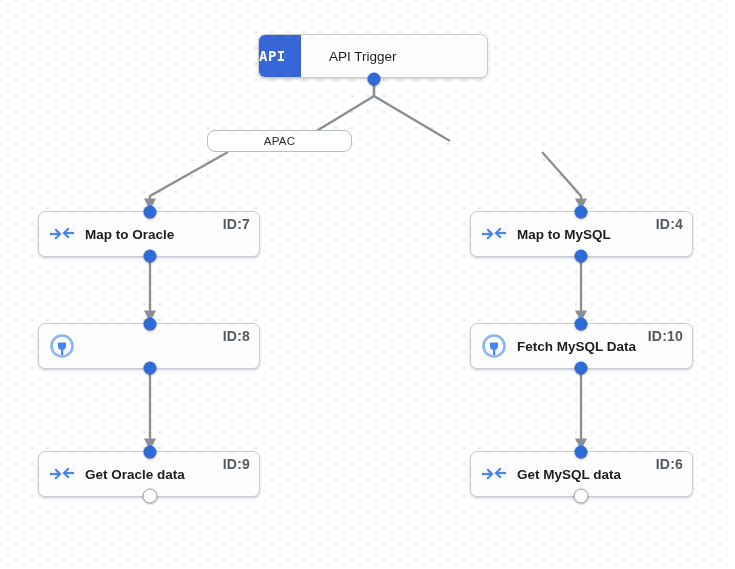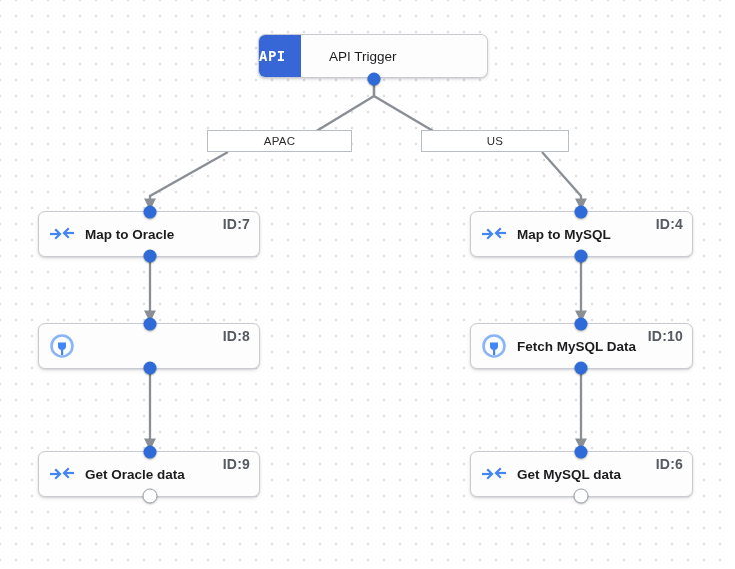--- a/index.html
+++ b/index.html
@@ -111,21 +111,21 @@
     border: 1.5px solid #9aa0a6;
     box-shadow: 0 1px 2px rgba(0,0,0,0.2);
   }
 
   
   .edge-label {
     position: absolute;
     box-sizing: border-box;
     background: #ffffff;
     border: 1px solid #b9bec5;
-    border-radius: 0;
+    border-radius: 8px;
     height: 22px;
     display: flex;
     align-items: center;
     justify-content: center;
     font-size: 11.5px;
     color: #2b2b2b;
     letter-spacing: 0.3px;
   }
 </style>
 </head>
@@ -151,23 +151,20 @@
     <path d="M 150 259 L 150 319" fill="none" stroke="#8a8f96" stroke-width="2.3" marker-end="url(#arrow)"></path>
     <path d="M 150 371 L 150 447" fill="none" stroke="#8a8f96" stroke-width="2.3" marker-end="url(#arrow)"></path>
 
     <path d="M 581 259 L 581 319" fill="none" stroke="#8a8f96" stroke-width="2.3" marker-end="url(#arrow)"></path>
     <path d="M 581 371 L 581 447" fill="none" stroke="#8a8f96" stroke-width="2.3" marker-end="url(#arrow)"></path>
   </svg>
 
   <div class="edge-label" style="left:207px; top:130px; width:145px;">
     <span>APAC</span>
   </div>
-  <div class="edge-label" style="left:421px; top:130px; width:148px;">
-    <span>US</span>
-  </div>
 
   <div class="node" style="left:258px; top:34px; width:230px; height:44px;">
     <div class="node-inner">
       <div class="trigger-badge">
         <span>API</span>
       </div>
       <div class="trigger-label">API Trigger</div>
     </div>
   </div>
   <div class="handle filled" style="left:374px; top:79px;"></div>

